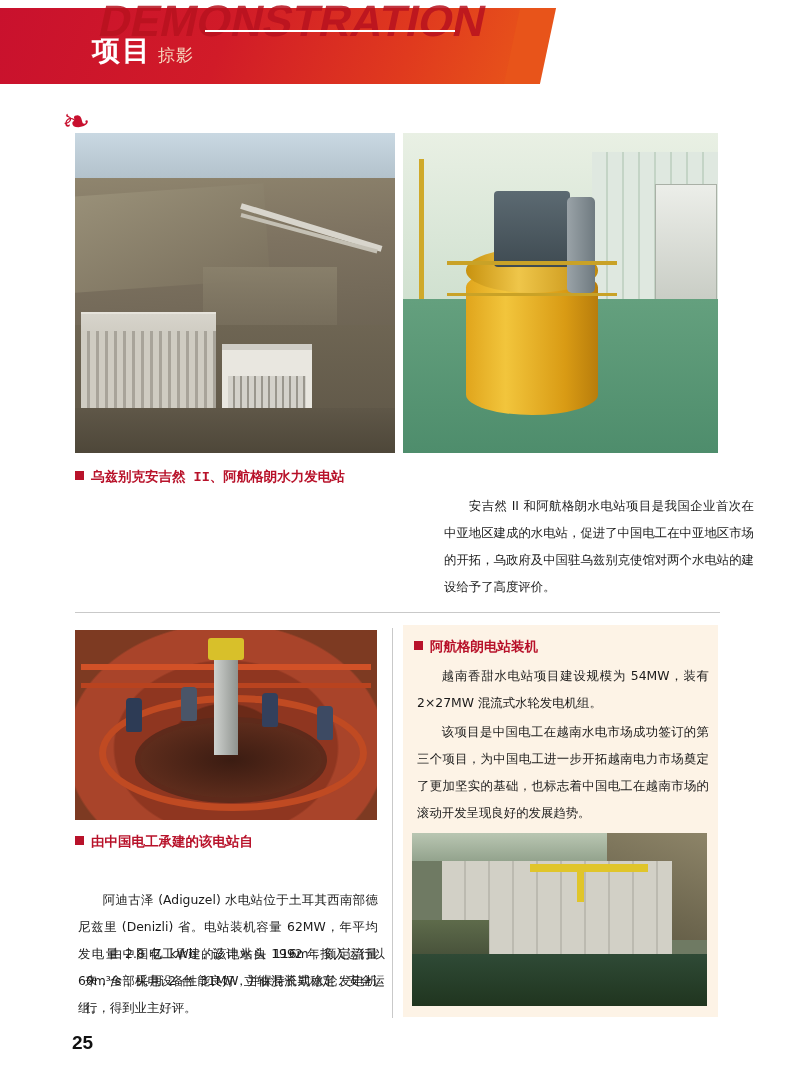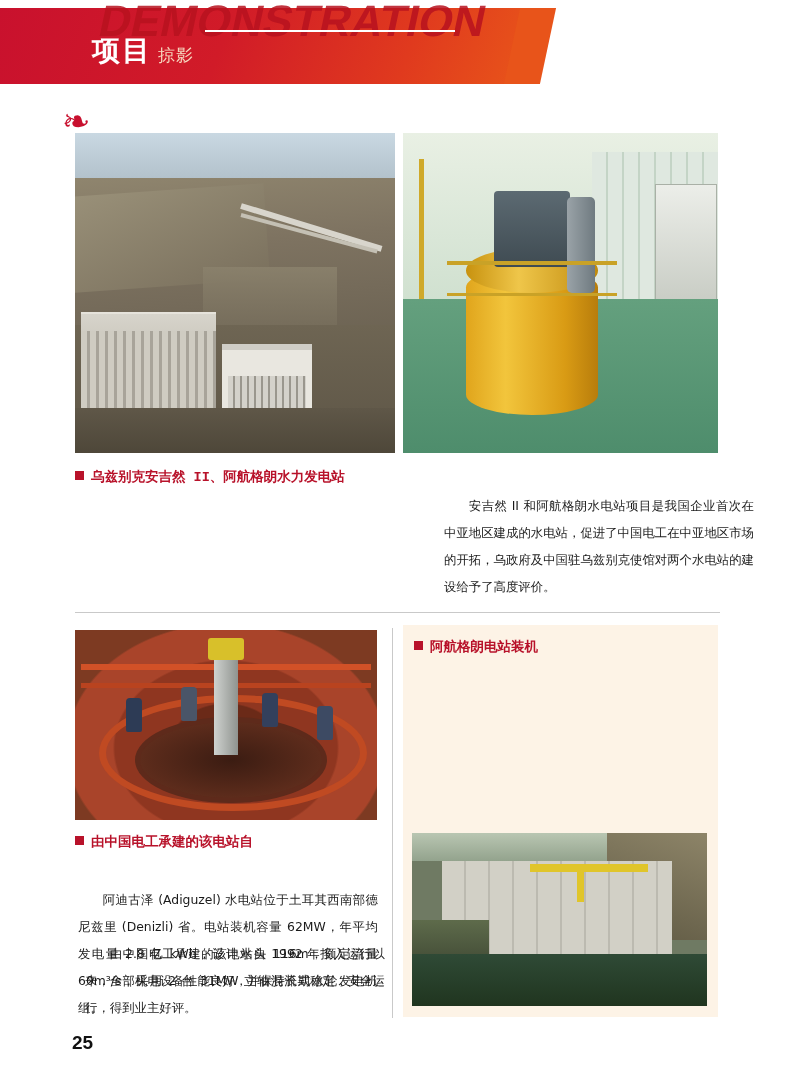--- a/index.html
+++ b/index.html
@@ -352,20 +352,22 @@
     <span class="sq"></span><span>由中国电工承建的该电站自</span>
   </div>
   <div class="para" style="left:78px; top:886px; width:300px;">阿迪古泽 (Adiguzel) 水电站位于土耳其西南部德尼兹里 (Denizli) 省。电站装机容量 62MW，年平均发电量 2.8 亿 kWh，设计水头 116m，额定流量 60m³/s，采用 2 台 31MW 立轴混流式水轮发电机组。</div>
   <div class="para" style="left:85px; top:940px; width:300px;">由中国电工承建的该电站自 1992 年投入运行以来，全部机电设备性能良好，并保持长期稳定，安全运行，得到业主好评。</div>
 
   <div class="vrule" style="left:392px; top:628px; height:390px;"></div>
 
   <div class="heading" style="left:414px; top:638px;">
     <span class="sq"></span><span>阿航格朗电站装机</span>
   </div>
+  <div class="para" style="left:417px; top:662px; width:292px;">越南香甜水电站项目建设规模为 54MW，装有 2×27MW 混流式水轮发电机组。</div>
+  <div class="para" style="left:417px; top:718px; width:292px;">该项目是中国电工在越南水电市场成功签订的第三个项目，为中国电工进一步开拓越南电力市场奠定了更加坚实的基础，也标志着中国电工在越南市场的滚动开发呈现良好的发展趋势。</div>
 
   <div class="photo" id="photo-spillway">
     <div class="skyb"></div>
       <div class="cliff"></div>
       <div class="concrete"></div>
     <div class="crane"></div>
       <div class="crane2"></div>
       <div class="bank"></div>
       <div class="water"></div>
   </div>

